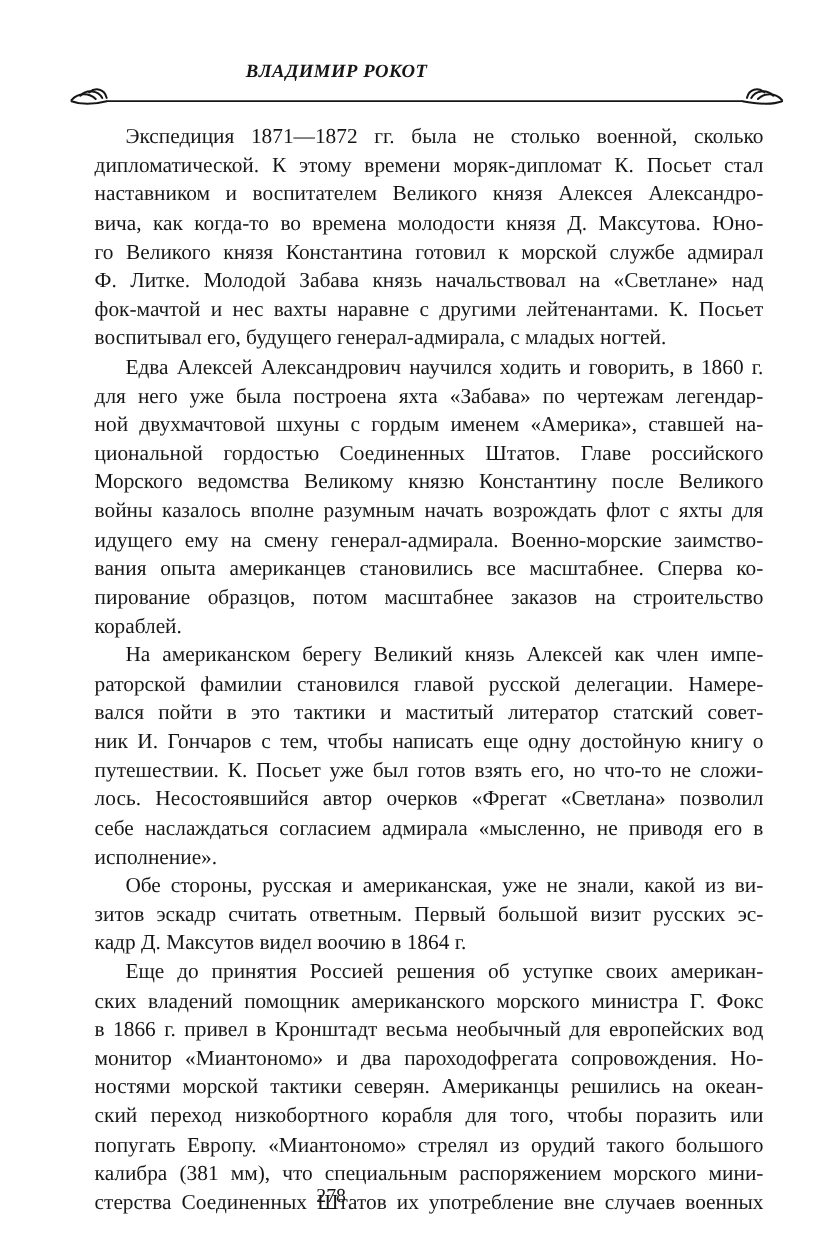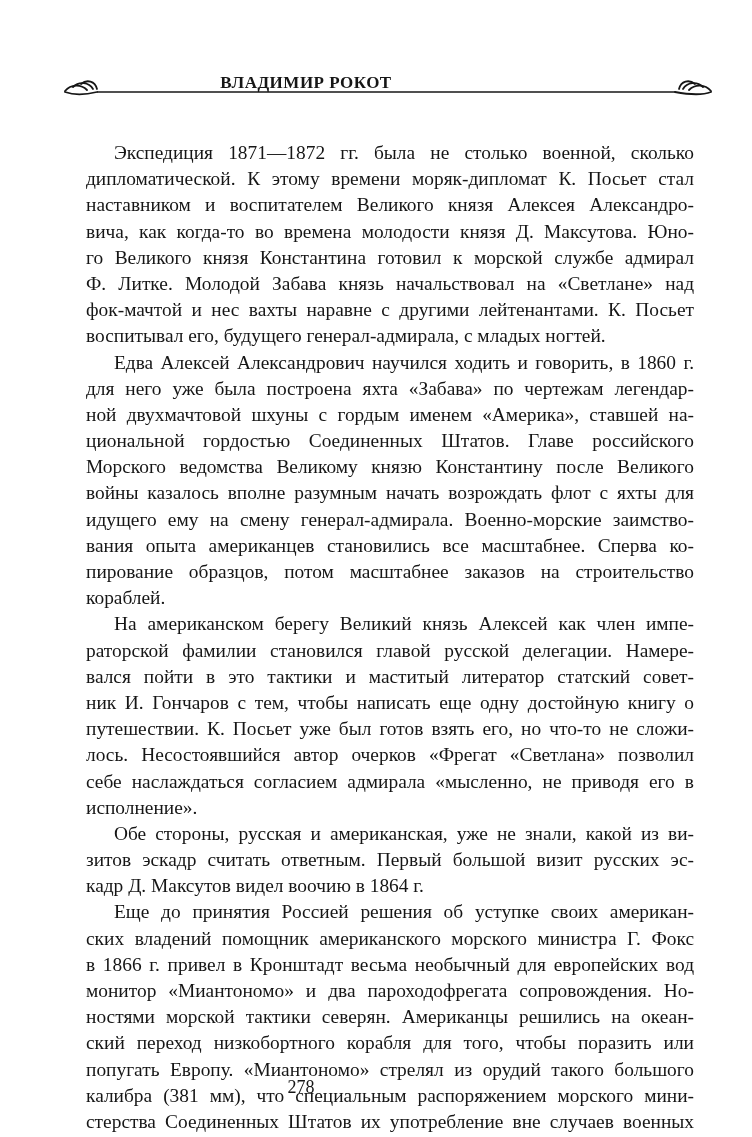--- a/index.html
+++ b/index.html
@@ -1,28 +1,29 @@
 <!DOCTYPE html>
 <html><head>
 <meta charset="utf-8">
 <style>
   html, body { margin: 0; padding: 0; background: #ffffff; }
   body { width: 752px; height: 1137px; position: relative; overflow: hidden; color: #161616; }
   .running-head {
-    position: absolute; top: 73px; left: 0; width: 612px; text-align: center;
+    position: absolute; top: 55px; left: 0; width: 612px; text-align: center;
     font-family: "Liberation Serif", serif; font-size: 17px; letter-spacing: 0.5px;
     font-weight: bold;
+    font-style: italic;
   }
   .rule {
     position: absolute; top: 78px; left: 63px; width: 650px; height: 20px;
   }
   .body-text {
     position: absolute; top: 112px; left: 86px; width: 608px;
     font-family: "Liberation Serif", serif; font-size: 19.4px; line-height: 26.2px;
-    text-align: justify; hyphens: manual; margin-top: 28px;
+    text-align: justify; hyphens: manual;
   }
   .line { display: block; white-space: nowrap; text-align: justify; text-align-last: justify; height: 26.2px; }
   .line.last { text-align-last: left; }
   .line.indent { padding-left: 28px; }
   .page-number {
     position: absolute; top: 1077px; left: 0; width: 602px; text-align: center;
     font-family: "Liberation Serif", serif; font-size: 18px;
   }
 </style>
 </head>

